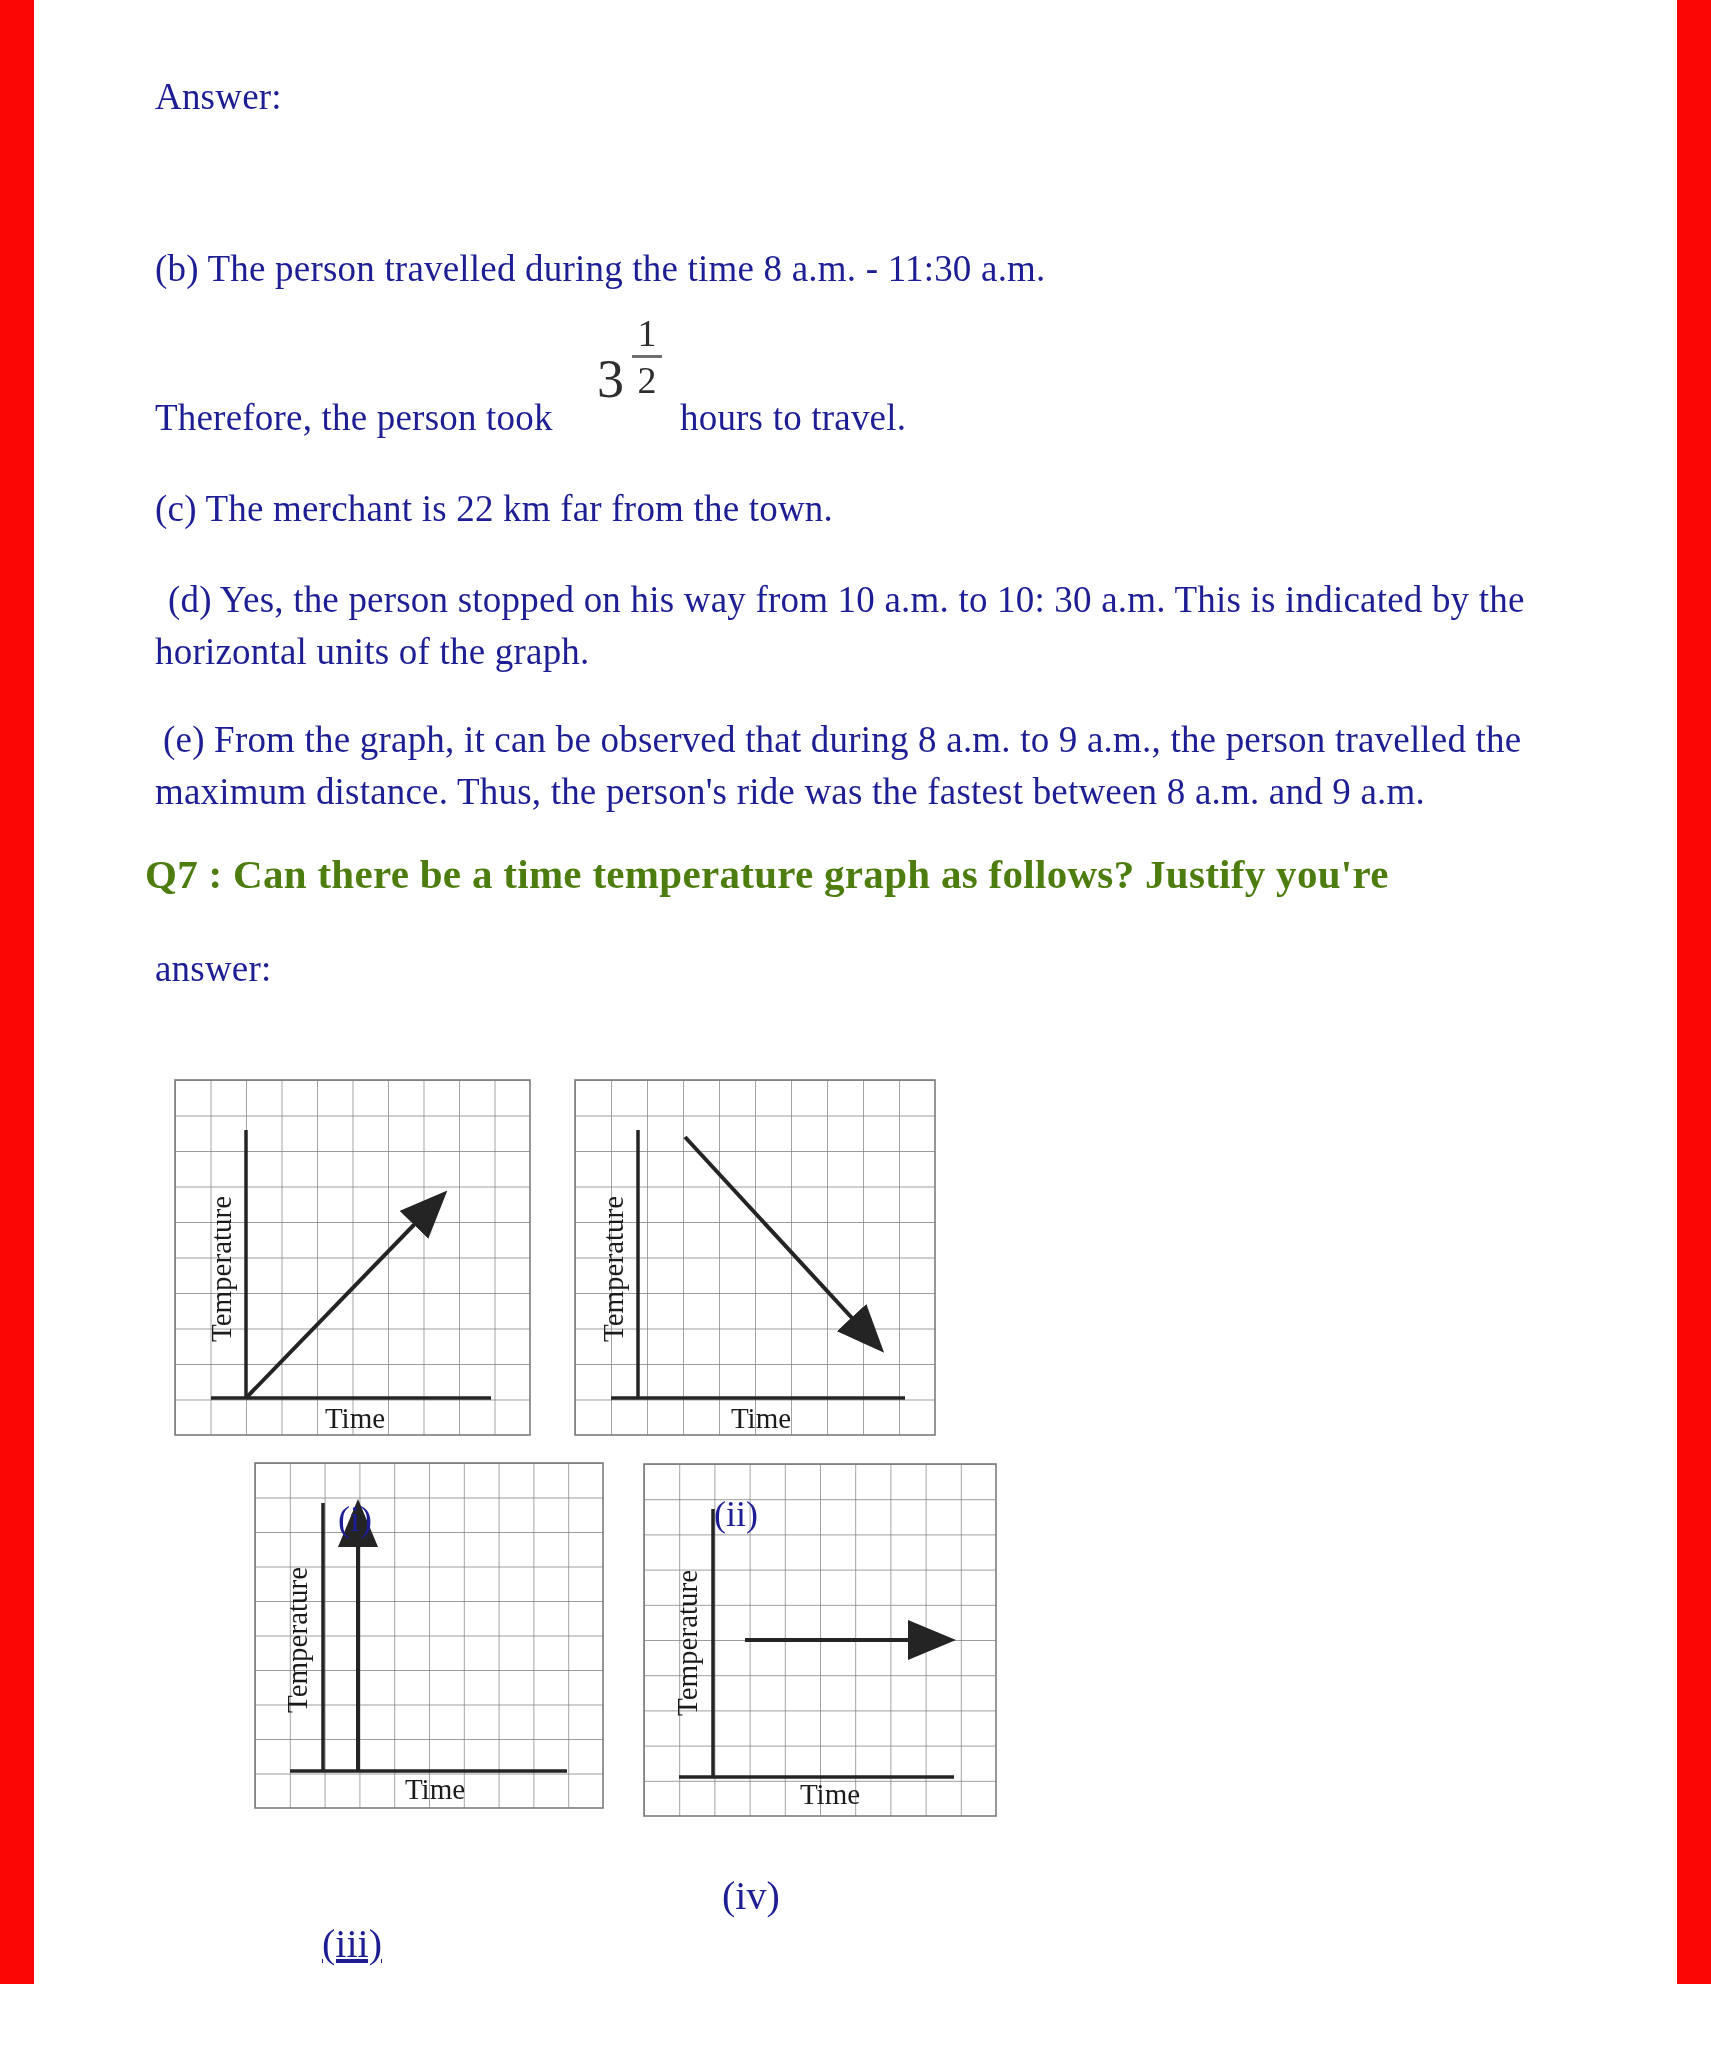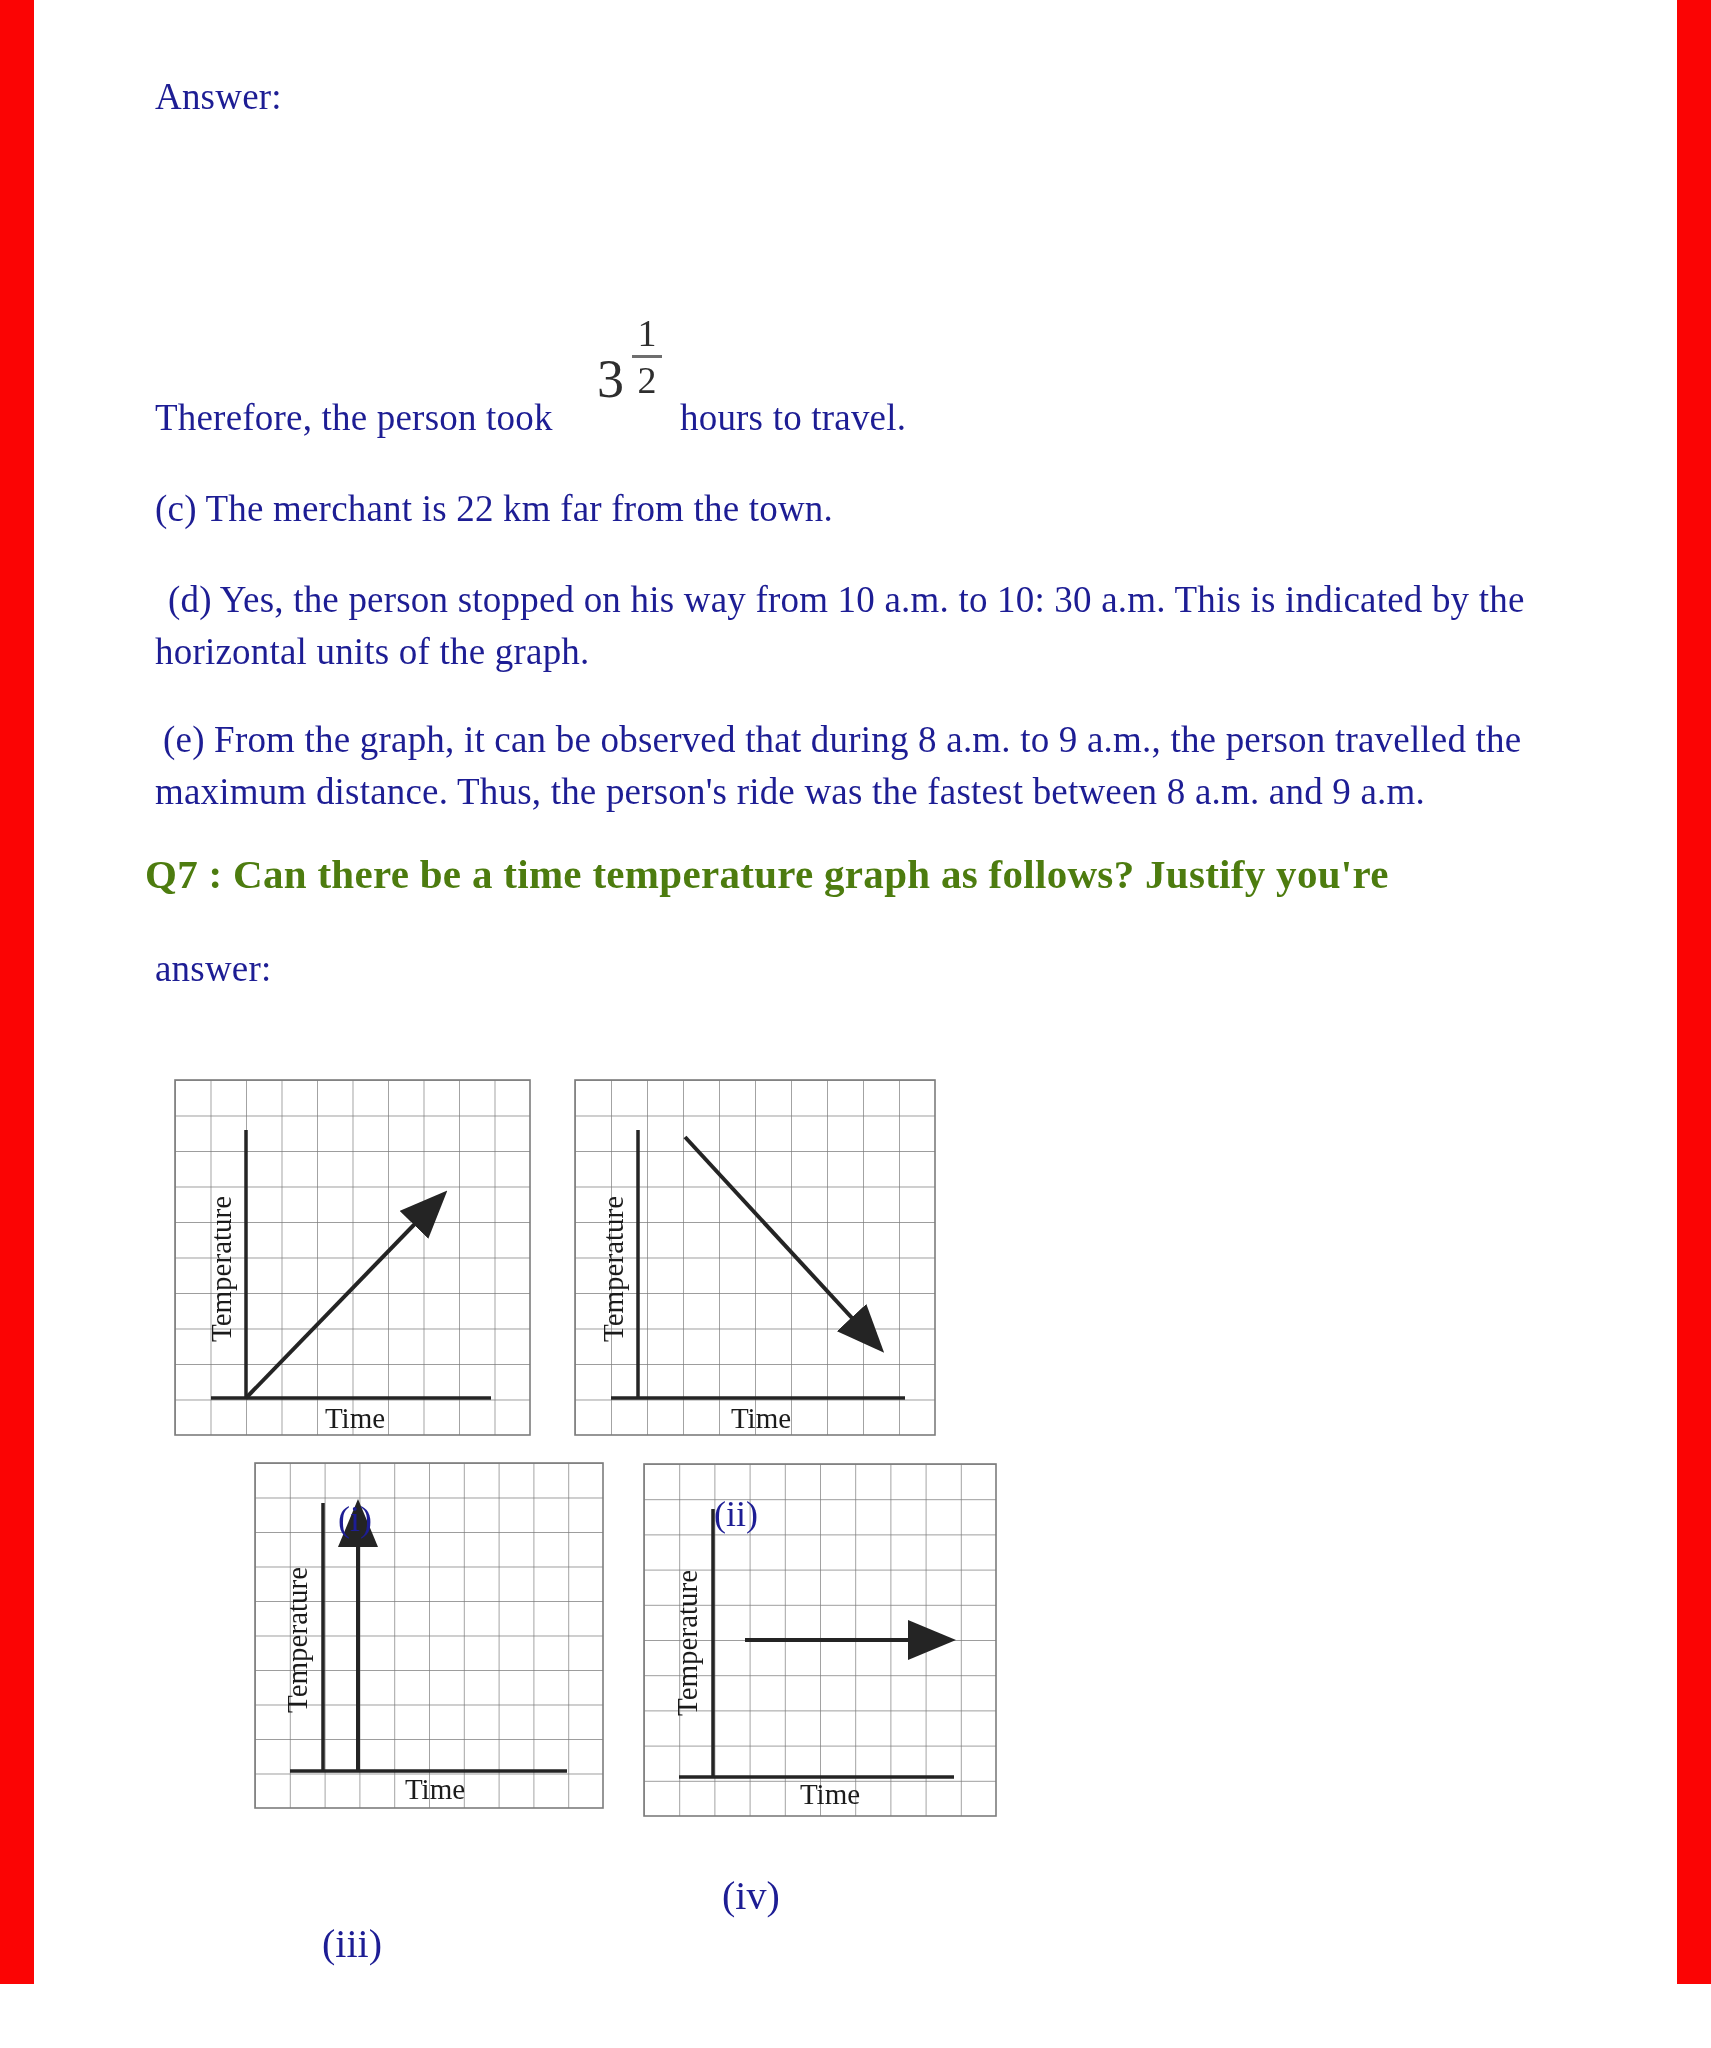--- a/index.html
+++ b/index.html
@@ -64,20 +64,21 @@
 </style>
 </head>
 <body>
 
 <div class="page">
 
   <div class="red-bar left"></div>
   <div class="red-bar right"></div>
 
   <div class="line" style="left:155px;top:75px;">Answer:</div>
+  <div class="line" style="left:155px;top:247px;">(b) The person travelled during the time 8 a.m. - 11:30 a.m.</div>
 
   <div class="frac-whole" style="left:597px;top:352px;">3</div>
   <div class="frac-stack" style="left:630px;top:315px;">
     <div>1</div>
     <div class="bar"></div>
     <div>2</div>
   </div>
 
   <div class="line" style="left:155px;top:396px;">Therefore, the person took</div>
   <div class="line" style="left:680px;top:396px;">hours to travel.</div>
@@ -154,16 +155,16 @@
     </defs>
     <rect x="0" y="0" width="352" height="352" fill="url(#grid4)" stroke="#7c7c7c" stroke-width="1.6"></rect>
     <line x1="69" y1="45" x2="69" y2="313" stroke="#242424" stroke-width="3.5"></line>
     <line x1="35" y1="313" x2="310" y2="313" stroke="#242424" stroke-width="3.5"></line>
     <line x1="101" y1="176" x2="300" y2="176" stroke="#242424" stroke-width="4" marker-end="url(#ah4)"></line>
     <text class="graph-caption" x="92" y="62" text-anchor="middle">(ii)</text>
     <text class="axis-label" transform="translate(53,252) rotate(-90)">Temperature</text>
     <text class="axis-label" x="186" y="340" text-anchor="middle">Time</text>
   </svg>
 
-  <div class="caption" style="left:322px;top:1920px;">(iii)</div>
+  <div class="caption" style="left:322px;top:1920px;text-decoration:underline;">(iii)</div>
   <div class="caption" style="left:722px;top:1872px;">(iv)</div>
 
 </div>
 
 </body></html>

